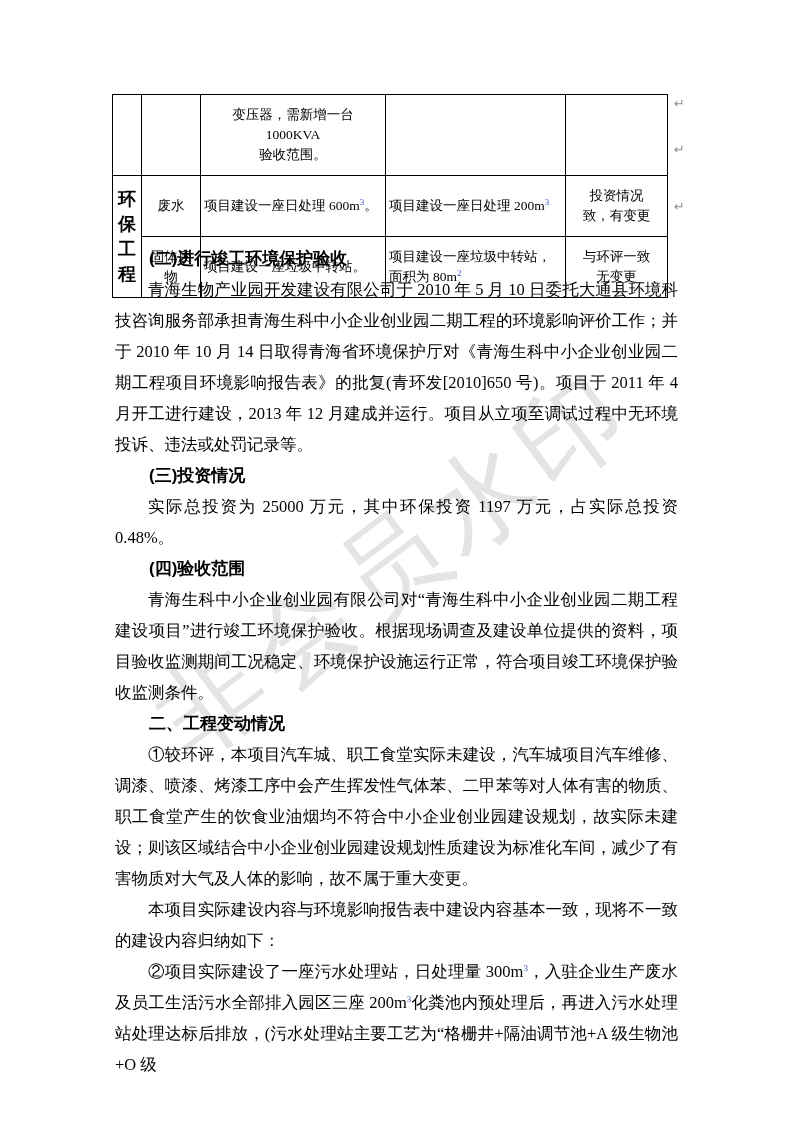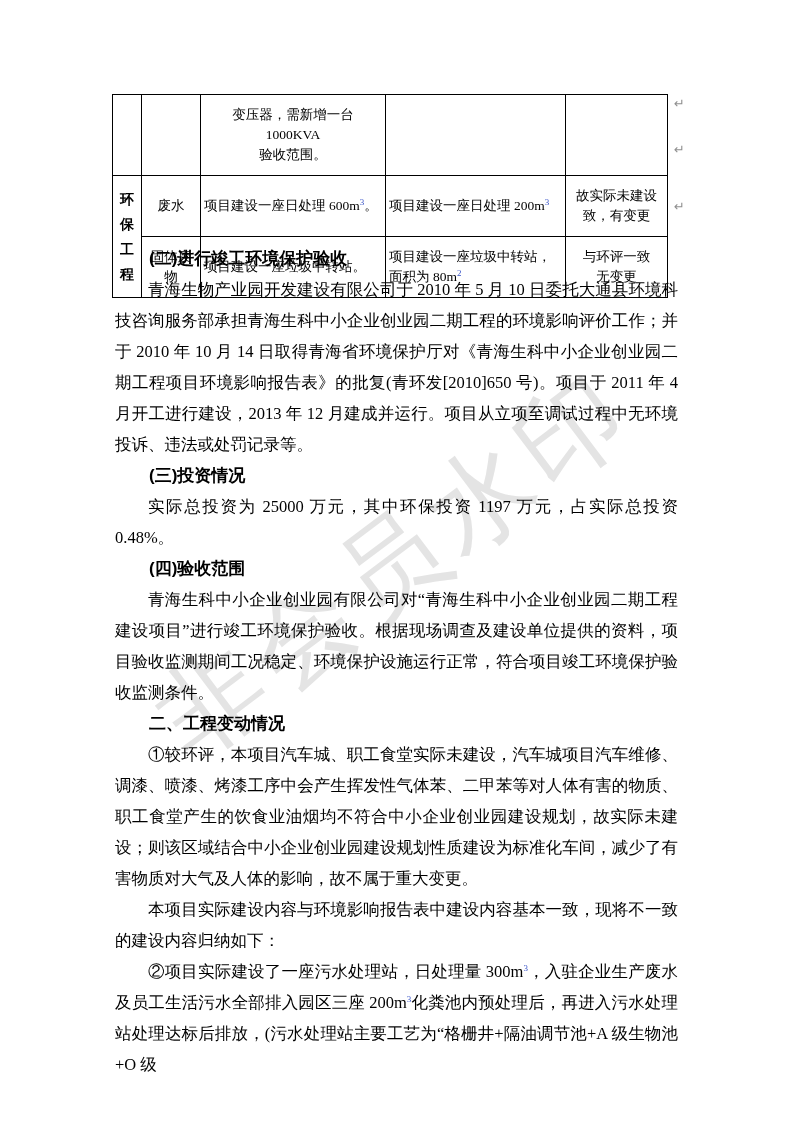--- a/index.html
+++ b/index.html
@@ -19,21 +19,21 @@
   table.epc{
     position:absolute;left:112px;top:94px;width:555px;z-index:1;
     border-collapse:collapse;table-layout:fixed;
     font-size:13.5px;line-height:20px;background:transparent;
   }
   table.epc{border:1.5px solid #000;}
   table.epc td{border:1px solid #000;padding:10px 3px;vertical-align:middle;overflow:hidden;}
   tr.r1{height:46px;}
   tr.r2{height:60px;}
   tr.r3{height:43px;}
-  td.c1v{font-weight:bold;text-align:center;word-break:break-all;line-height:25px;font-size:14px;padding:0;}
+  td.c1v{font-weight:bold;text-align:center;word-break:break-all;line-height:25px;font-size:18px;padding:0;}
   td.center, .center{text-align:center;}
   td.nowrap{white-space:nowrap;}
   .cell-line{display:block;text-align:center;}
   sup.blue{color:#3a55c8;font-size:9px;line-height:0;}
   
   .pmark{
     position:absolute;left:674px;z-index:1;color:#8f8f8f;font-size:13px;
     font-family:"DejaVu Sans",sans-serif;
   }
   .pmark.m1{top:96px;} .pmark.m2{top:142px;} .pmark.m3{top:199px;}
@@ -81,21 +81,21 @@
     <tr class="r2">
       <td class="c1v" rowspan="2">环保工程</td>
       <td class="center">废水</td>
       <td class="nowrap">
         <span>项目建设一座日处理 600m</span><sup class="blue">3</sup><span>。</span>
       </td>
       <td class="nowrap">
         <span>项目建设一座日处理 200m</span><sup class="blue">3</sup>
       </td>
       <td class="center">
-        <span class="cell-line">故实际未建设</span>
+        <span class="cell-line">投资情况</span>
         <span class="cell-line">致，有变更</span>
       </td>
     </tr>
     <tr class="r3">
       <td class="center">固体废物</td>
       <td>项目建设一座垃圾中转站。</td>
       <td>
         <span>项目建设一座垃圾中转站，面积为 80m</span><sup class="blue">2</sup>
       </td>
       <td class="center">

